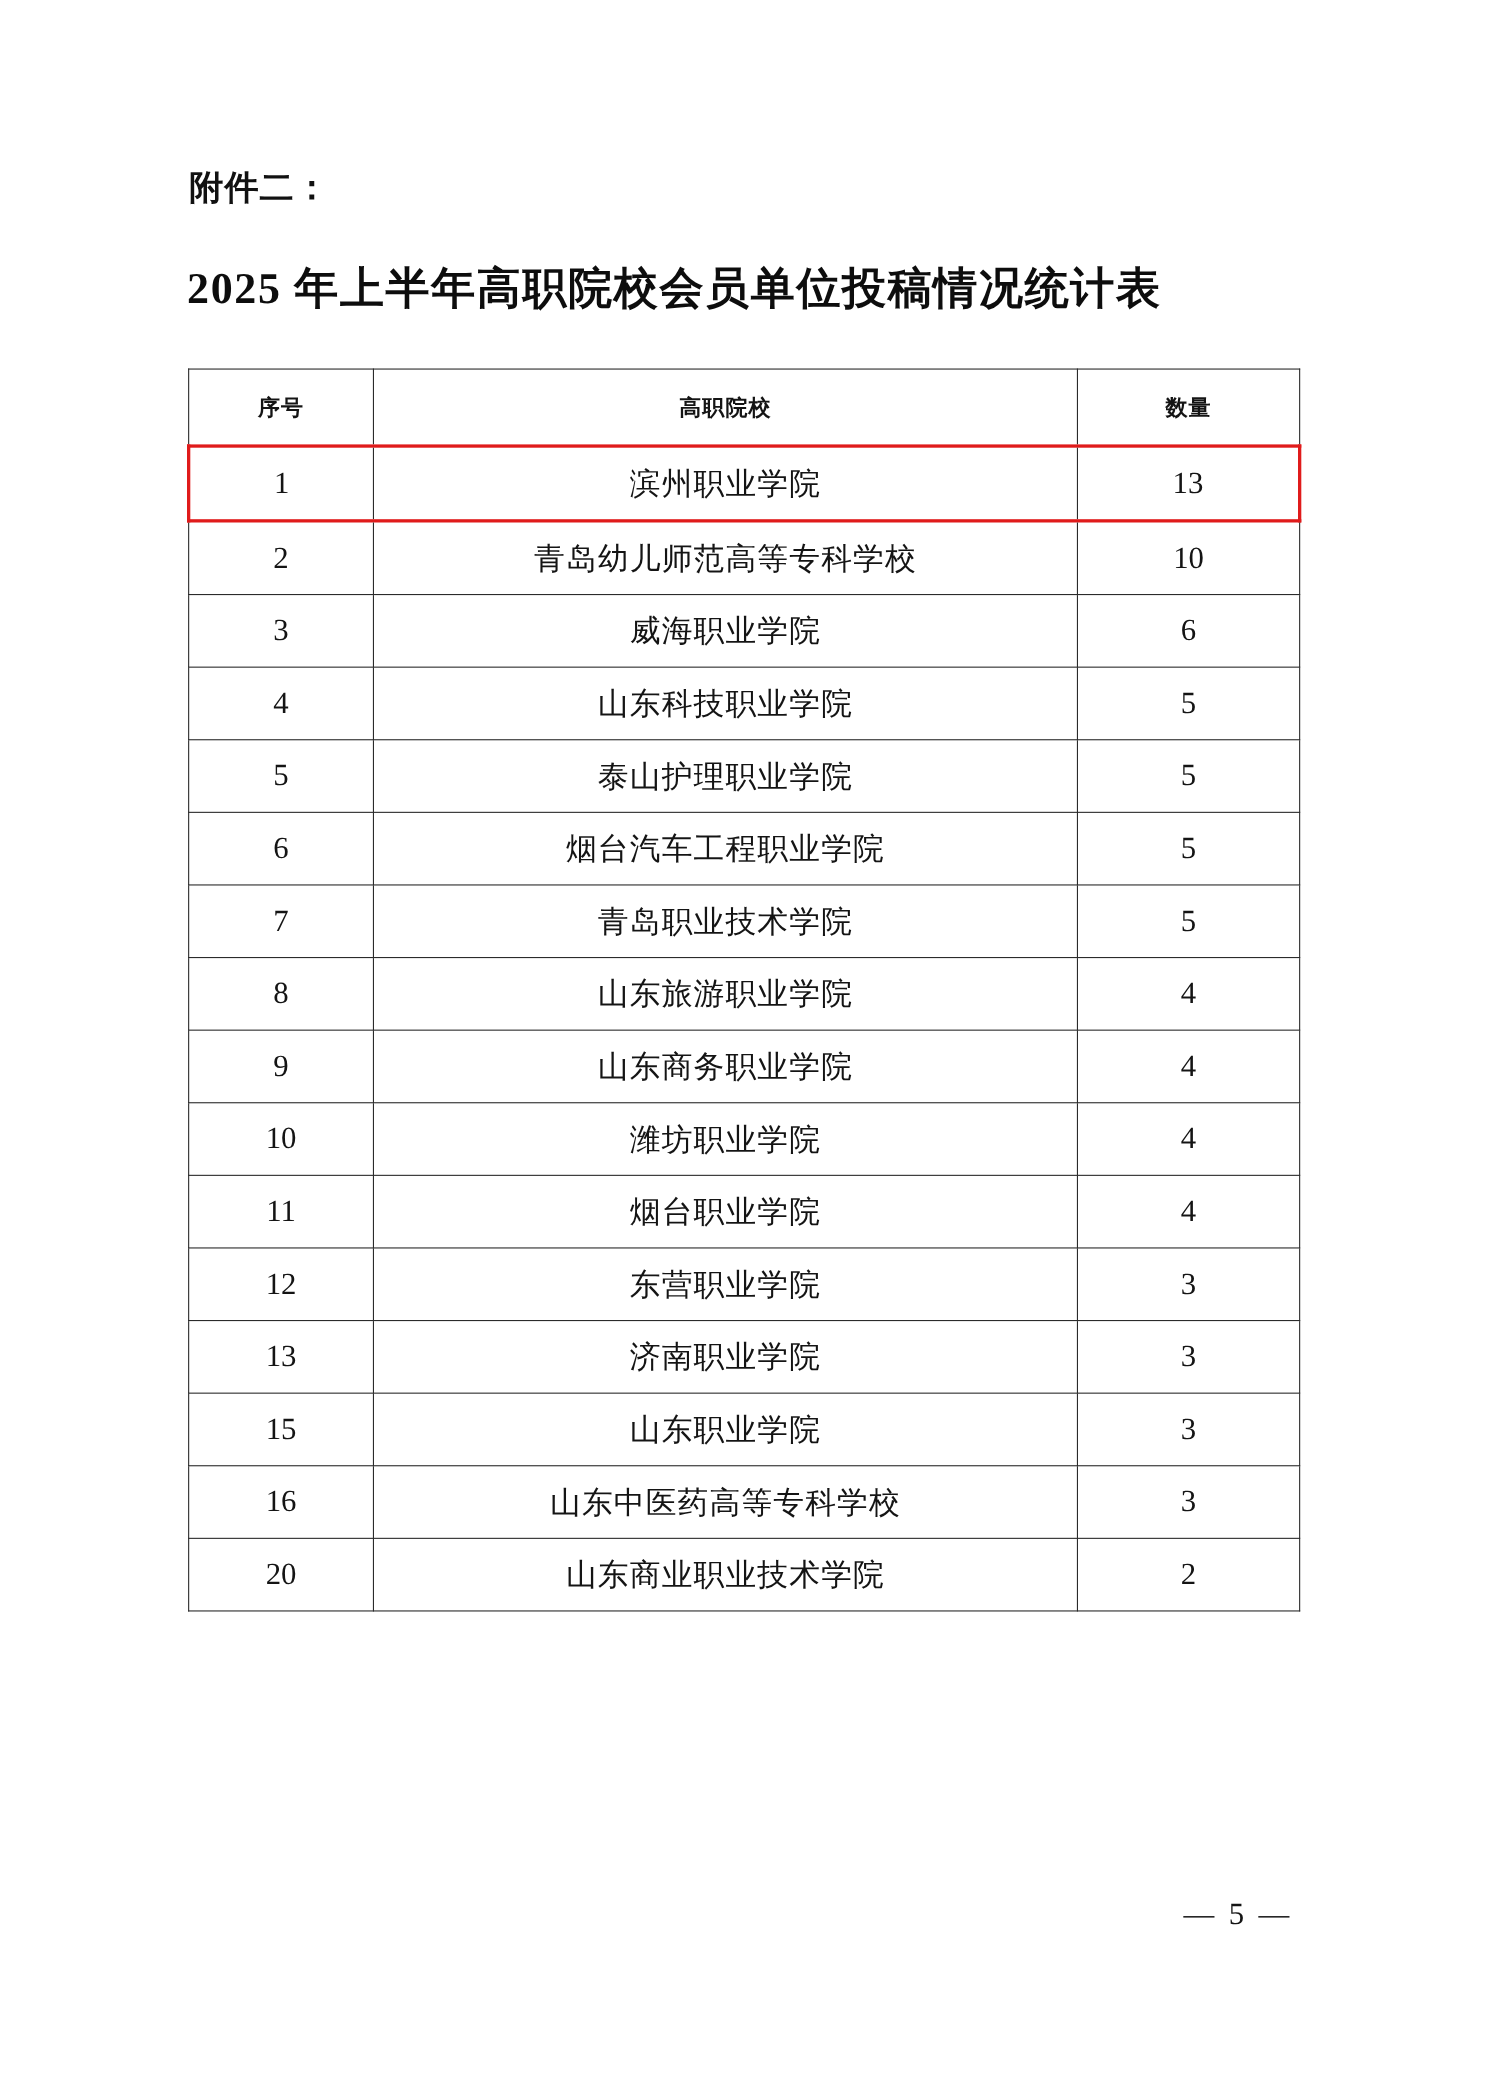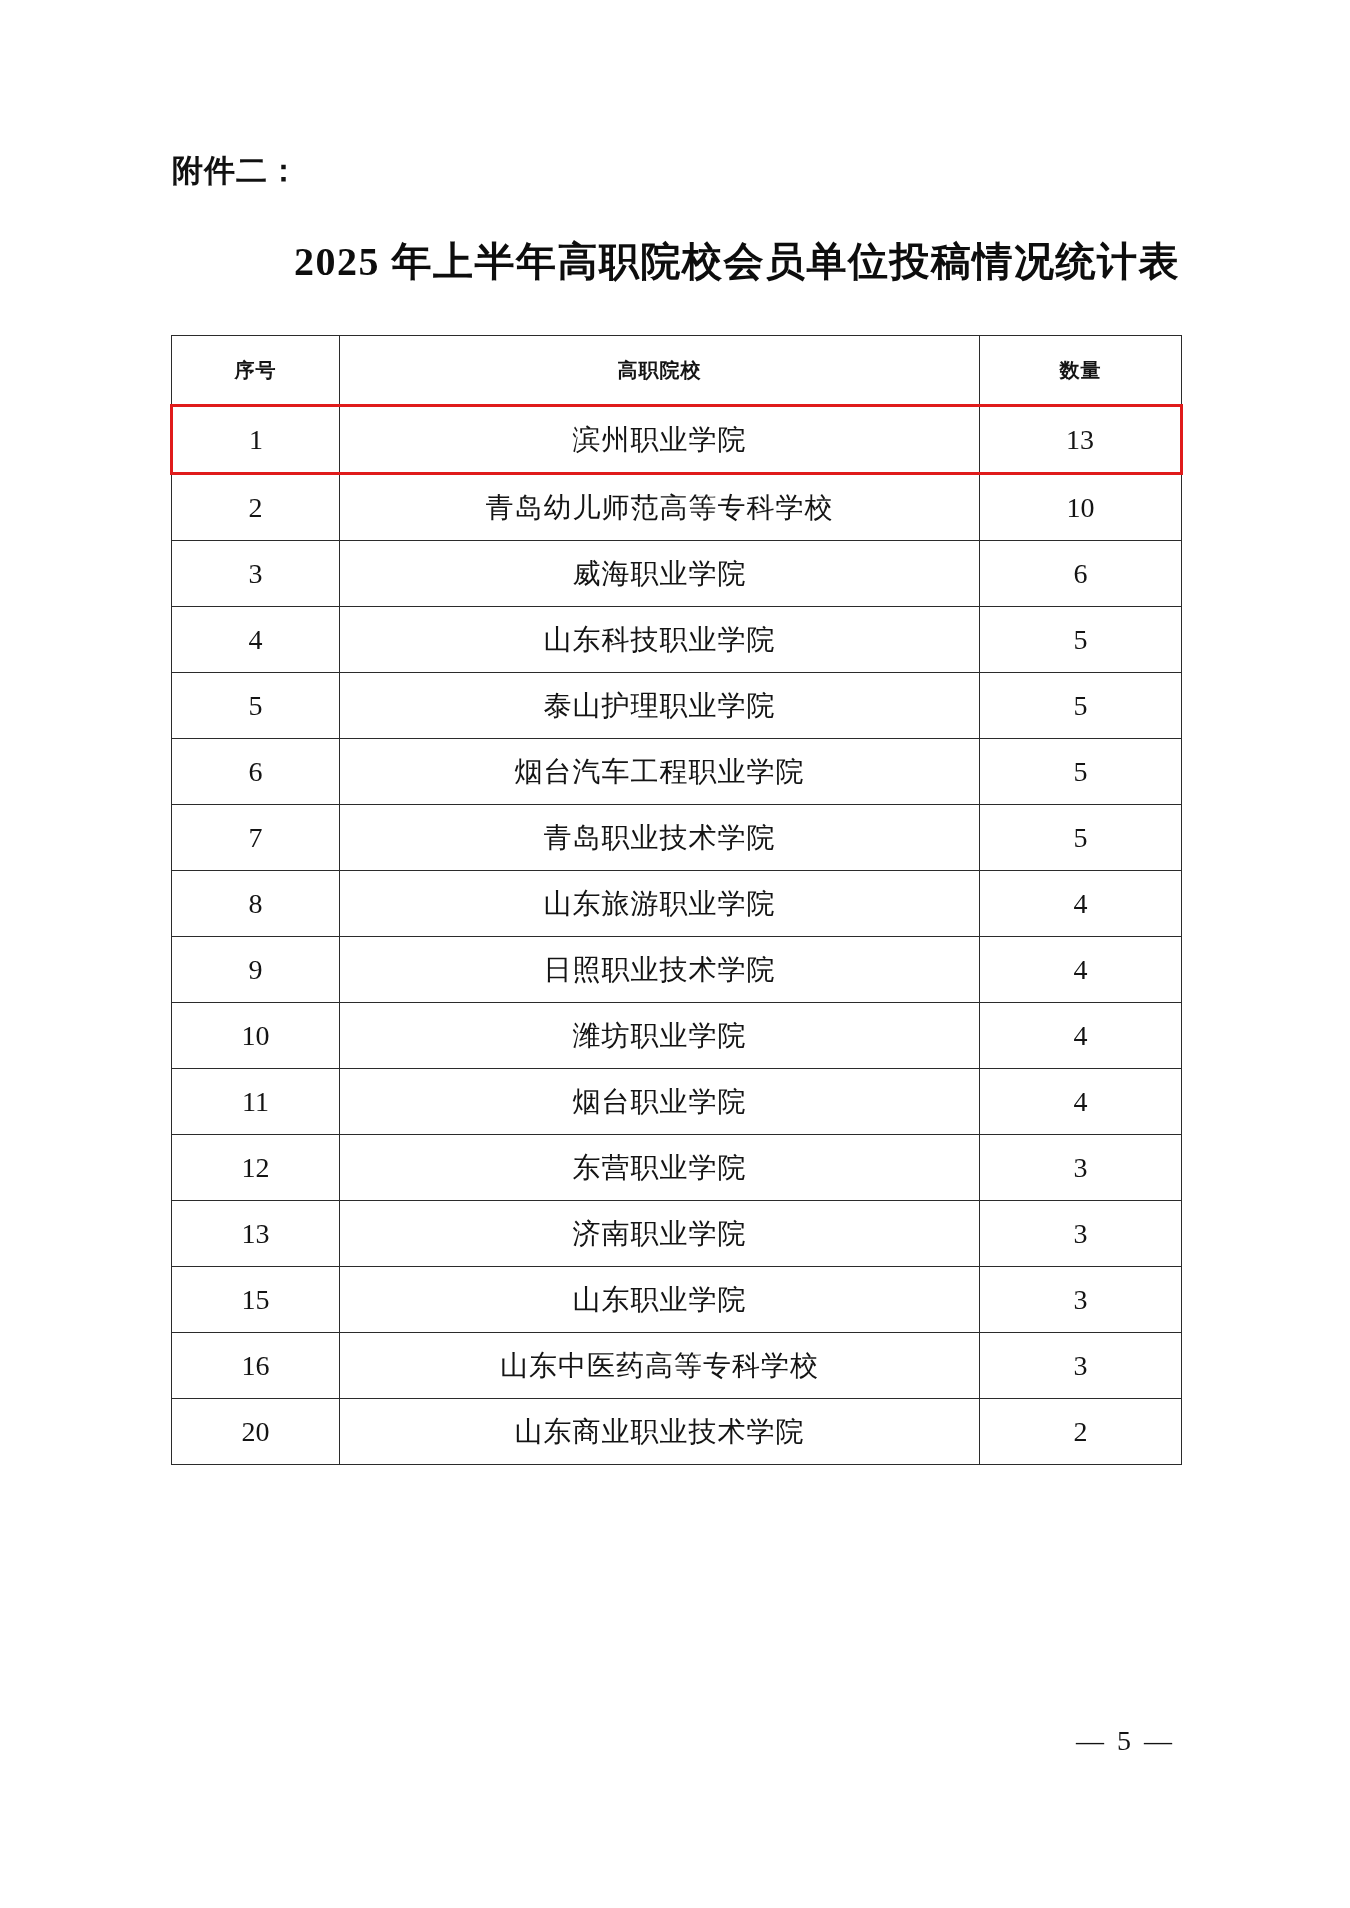--- a/index.html
+++ b/index.html
@@ -24,21 +24,21 @@
   }
   .attachment-label {
     font-family: "Liberation Serif", "DejaVu Serif", serif;
     font-size: 31px;
     font-weight: 700;
     letter-spacing: 1px;
     color: #111;
     margin: 0 0 42px 2px;
   }
   .doc-title {
-    text-align: right;
+    text-align: left;
     font-family: "Liberation Serif", "DejaVu Serif", serif;
     font-size: 40px;
     font-weight: 700;
     letter-spacing: 1.5px;
     color: #0d0d0d;
     margin: 0 0 46px 0;
     white-space: nowrap;
   }
   table.stat-table {
     border-collapse: collapse;
@@ -147,21 +147,21 @@
           <td class="school-name">青岛职业技术学院</td>
           <td>5</td>
         </tr>
         <tr>
           <td>8</td>
           <td class="school-name">山东旅游职业学院</td>
           <td>4</td>
         </tr>
         <tr>
           <td>9</td>
-          <td class="school-name">日照职业技术学院</td>
+          <td class="school-name">山东商务职业学院</td>
           <td>4</td>
         </tr>
         <tr>
           <td>10</td>
           <td class="school-name">潍坊职业学院</td>
           <td>4</td>
         </tr>
         <tr>
           <td>11</td>
           <td class="school-name">烟台职业学院</td>

